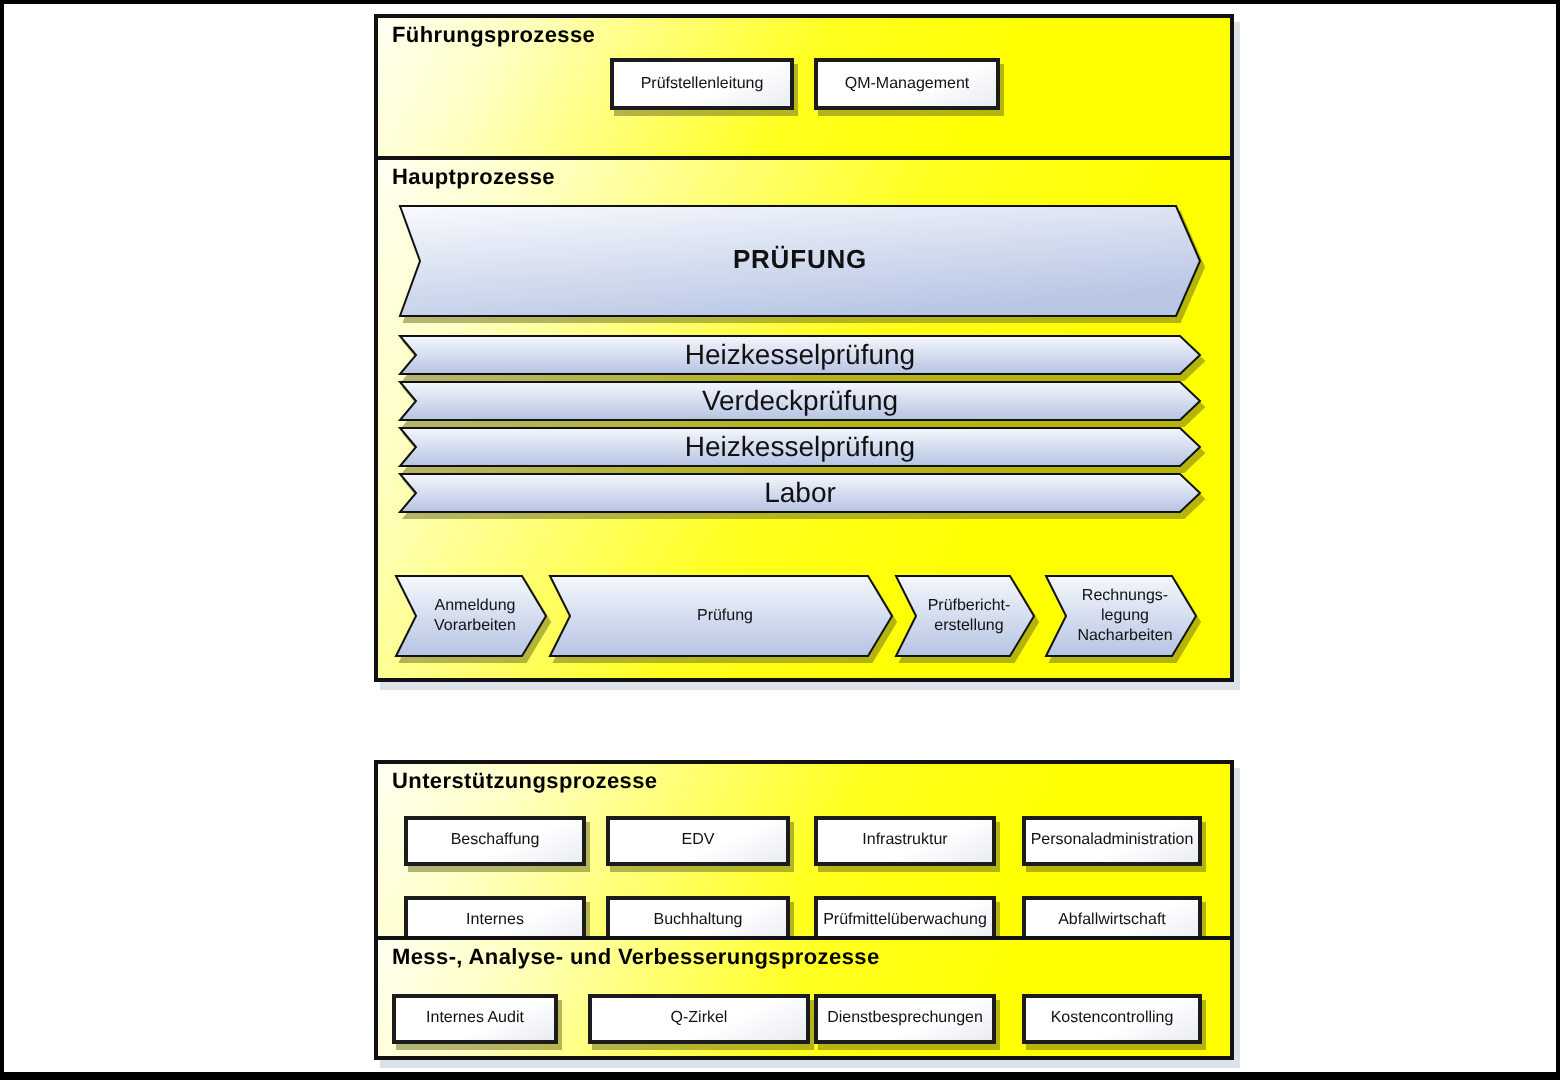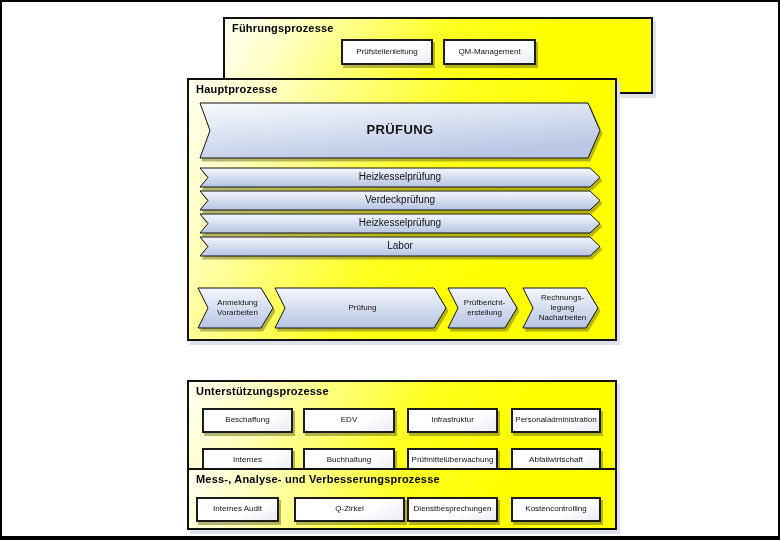--- a/index.html
+++ b/index.html
@@ -7,21 +7,21 @@
     position:relative;width:780px;height:540px;box-sizing:border-box;
     border:2px solid #000;border-bottom-width:4px;background:#ffffff;
     font-family:"Liberation Sans",sans-serif;overflow:hidden;
   }
   .section{
     position:absolute;left:185px;width:430px;box-sizing:border-box;
     border:2px solid #111;
     background:linear-gradient(118deg,#fffff2 0%,#ffffc4 15%,#ffff1e 50%,#ffff00 72%);
     box-shadow:3px 4px 0 #dde2ea;
   }
-  .s1{top:15px;height:77px;margin-left:36px;}
+  .s1{top:5px;height:77px;}
   .s2{top:76px;height:263px;}
   .s3{top:350px;height:134px;margin-top:28px;}
   .s4{top:466px;height:62px;}
   .section-title{
     position:absolute;top:3px;left:7px;font-size:11px;font-weight:bold;
     color:#000;letter-spacing:.2px;white-space:nowrap;
   }
   .wbox{
     position:absolute;box-sizing:border-box;border:2px solid #1c1c1c;
     background:linear-gradient(155deg,#ffffff 60%,#e9ecf2);
@@ -30,21 +30,21 @@
     text-align:center;font-size:8px;color:#111;line-height:1.1;padding:1px;
   }
   .arrow{
     position:absolute;display:flex;align-items:center;justify-content:center;
   }
   .arrow svg{
     position:absolute;left:0;top:0;width:100%;height:100%;overflow:visible;
     filter:drop-shadow(2px 3px 0 rgba(105,105,25,.5));
   }
   .arrow .lbl{
-    position:relative;z-index:1;font-size:10px;color:#111;text-align:center;
+    position:relative;z-index:1;font-size:14px;color:#111;text-align:center;
     white-space:pre-line;line-height:1.25;
   }
   .arrow.big .lbl{font-size:13px;font-weight:bold;letter-spacing:.4px;}
   .arrow.chev .lbl{font-size:8px;padding-left:4px;}
   .defs-svg{position:absolute;width:0;height:0;}
 </style>
 </head>
 <body>
 
 <div class="canvas">

